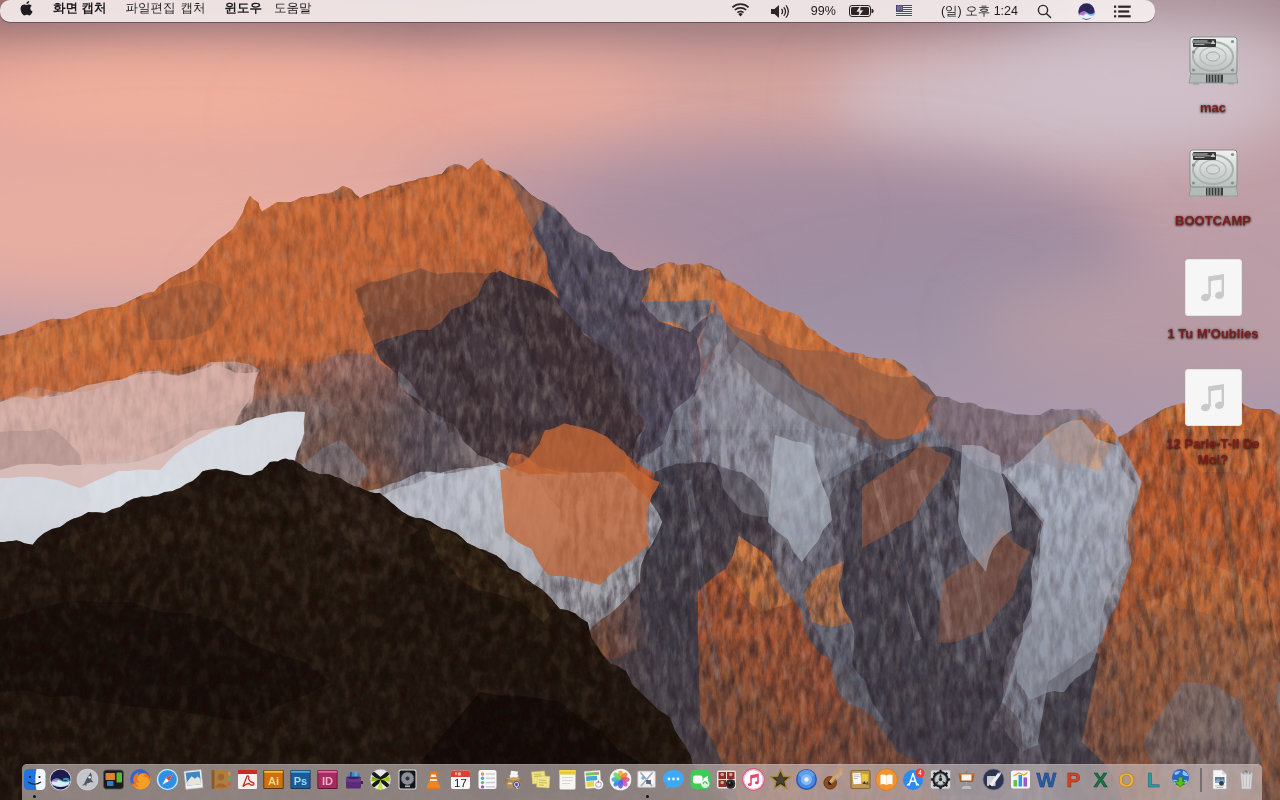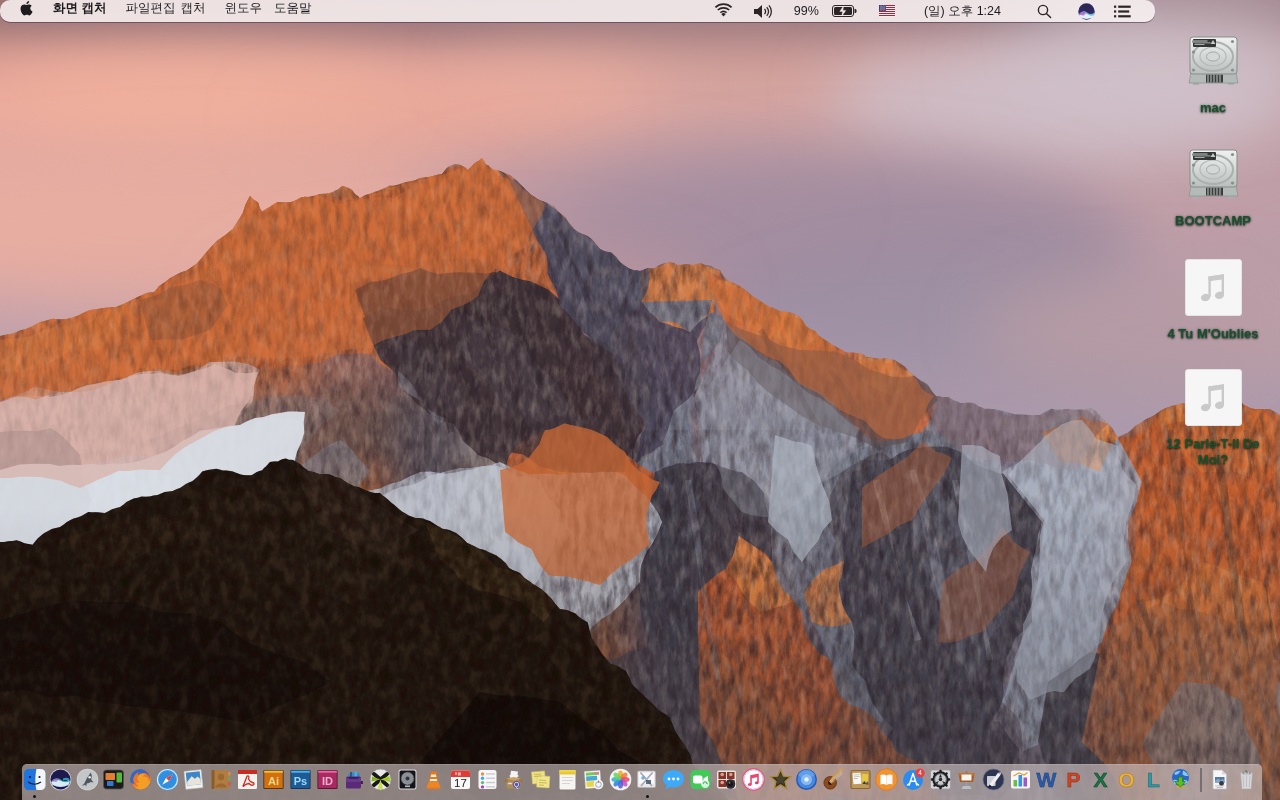--- a/index.html
+++ b/index.html
@@ -6,21 +6,21 @@
 body{width:1280px;height:800px;overflow:hidden;position:relative;font-family:"Liberation Sans",sans-serif;background:#b49fb3;}
 #wall{position:absolute;left:0;top:0;}
 
 #menubar{position:absolute;left:0;top:0;width:1155px;height:22px;background:rgba(250,245,244,0.85);backdrop-filter:blur(30px) saturate(1.3);box-shadow:0 1px 0 rgba(60,50,70,0.55);display:flex;align-items:flex-start;font-size:12.5px;color:#1d1b1e;z-index:50;border-radius:10px;}
 .mitem{display:inline-block;}
 #menubar .apple{margin-left:20px;width:14px;}
 .mb-left{display:flex;align-items:center;gap:0;}
 .mb-right{position:absolute;right:0;top:0;height:22px;display:flex;align-items:center;gap:9px;}
 
 .dicon{position:absolute;width:120px;text-align:center;z-index:10;}
-.dicon .lab{color:#14532d;font-weight:bold;font-size:13px;line-height:15.5px;text-shadow:0 1px 2px rgba(0,0,0,0.65),0 0 3px rgba(0,0,0,0.4);margin-top:6px;}
+.dicon .lab{color:#7f1d1d;font-weight:bold;font-size:13px;line-height:15.5px;text-shadow:0 1px 2px rgba(0,0,0,0.65),0 0 3px rgba(0,0,0,0.4);margin-top:6px;}
 
 #dock{position:absolute;left:22px;top:764px;width:1240px;height:36px;background:rgba(214,204,204,0.6);backdrop-filter:blur(22px) saturate(1.3);border-radius:5px 5px 0 0;z-index:40;box-shadow:inset 0 0.5px 0 rgba(255,255,255,0.25);}
 .dk{position:absolute;top:768px;width:23px;height:23px;z-index:45;}
 .ddot{position:absolute;width:3px;height:3px;border-radius:50%;background:#111;top:795px;z-index:46;}
 </style>
 </head>
 <body>
 <svg id="wall" width="1280" height="800" viewBox="0 0 1280 800">
     <defs>
 <filter id="b10" x="-50%" y="-50%" width="200%" height="200%">
@@ -345,21 +345,21 @@
   </svg>
 <div id="menubar">
  <div class="mb-left">
   <svg class="apple" width="14" height="16" viewBox="0 0 14 16" style="margin-left:20px">
         <path fill="#1d1b1e" d="M11.4 8.4c0-2 1.6-2.9 1.7-3-.9-1.4-2.4-1.6-2.9-1.6-1.2-.1-2.4.7-3 .7-.6 0-1.6-.7-2.6-.7C3.3 3.9 2 4.6 1.3 5.8c-1.4 2.5-.4 6.1 1 8.1.7 1 1.5 2.1 2.6 2.1 1 0 1.4-.7 2.7-.7 1.3 0 1.6.7 2.7.7 1.1 0 1.8-1 2.5-2 .8-1.2 1.1-2.3 1.1-2.4 0 0-2.4-1-2.5-3.2zM9.4 2.3c.5-.7.9-1.6.8-2.3-.8 0-1.7.5-2.3 1.2-.5.6-.9 1.5-.8 2.4.9 0 1.8-.6 2.3-1.3z" transform="scale(0.9) translate(0,0)"></path>
       </svg>
   <span class="mitem" style="font-weight:bold;margin-left:19px;">화면 캡처</span>
   <span class="mitem" style="margin-left:19px;">파일</span>
   <span class="mitem" style="">편집</span>
   <span class="mitem" style="margin-left:5px;">캡처</span>
-  <span class="mitem" style="margin-left:19px;">윈도우</span>
+  <span class="mitem" style="margin-left:19px;font-weight:bold;">윈도우</span>
   <span class="mitem" style="margin-left:12px;">도움말</span>
  </div>
  <div class="mb-right">
   <svg width="19" height="16" viewBox="0 0 19 16" style="margin-right:12px">
         <g fill="#2b2527">
           <path d="M9.5 13.6 L7.2 10.9 A3.6 3.6 0 0 1 11.8 10.9 Z"></path>
           <path d="M5.7 9.2 A5.9 5.9 0 0 1 13.3 9.2 L12.1 10.1 A4.4 4.4 0 0 0 6.9 10.1 Z"></path>
           <path d="M3.2 6.4 A9.4 9.4 0 0 1 15.8 6.4 L14.6 7.6 A7.6 7.6 0 0 0 4.4 7.6 Z"></path>
           <path d="M0.8 3.7 A12.9 12.9 0 0 1 18.2 3.7 L17 4.9 A11.2 11.2 0 0 0 2 4.9 Z"></path>
         </g>
@@ -406,21 +406,21 @@
           <circle cx="6" cy="3" r="0.4"></circle>
           <circle cx="2" cy="4" r="0.4"></circle>
           <circle cx="3.6" cy="4" r="0.4"></circle>
           <circle cx="5.2" cy="4" r="0.4"></circle>
           <circle cx="1.2" cy="5" r="0.4"></circle>
           <circle cx="2.8" cy="5" r="0.4"></circle>
           <circle cx="4.4" cy="5" r="0.4"></circle>
           <circle cx="6" cy="5" r="0.4"></circle>
         </g>
       </svg>
-  <span style="margin-right:27px;">(일) 오후 1:24</span>
+  <span style="margin-right:10px;">(일) 오후 1:24</span>
   <svg width="15" height="15" viewBox="0 0 15 15" style="margin-right:17px">
         <circle cx="6" cy="6" r="4.6" fill="none" stroke="#2b2527" stroke-width="1.4"></circle>
         <line x1="9.4" y1="9.4" x2="13.6" y2="13.6" stroke="#2b2527" stroke-width="1.4" stroke-linecap="round"></line>
       </svg>
   <svg width="17" height="17" viewBox="0 0 17 17" style="margin-right:10px">
         <defs>
           <radialGradient id="siri1" cx="0.5" cy="0.25" r="0.9">
             <stop offset="0" stop-color="#2a2550"></stop>
             <stop offset="0.55" stop-color="#322a66"></stop>
             <stop offset="1" stop-color="#1c1840"></stop>
@@ -518,21 +518,21 @@
       </g>
 </svg><div class="lab">BOOTCAMP</div></div>
 <div class="dicon" style="left:1153px;top:259px;"><svg width="57" height="57" viewBox="0 0 57 57">
 <rect x="0.5" y="0.5" width="56" height="56" rx="2.5" fill="#f6f6f6" stroke="#e4e4e4" stroke-width="1"></rect>
 <g fill="#c9c9c9">
         <ellipse cx="20.5" cy="38.5" rx="4.6" ry="3.6" transform="rotate(-14 20.5 38.5)"></ellipse>
         <ellipse cx="34.5" cy="36.2" rx="4.6" ry="3.6" transform="rotate(-14 34.5 36.2)"></ellipse>
         <path d="M23.4 37.8 L23.4 17.6 L39 15.2 L39 35.4 L36.6 35.4 L36.6 20.4 L25.8 22.1 L25.8 37.8 Z"></path>
         <path d="M23.4 17.6 L39 15.2 L39 19.0 L23.4 21.4 Z"></path>
       </g>
-</svg><div class="lab">4 Tu M'Oublies</div></div>
+</svg><div class="lab">1 Tu M'Oublies</div></div>
 <div class="dicon" style="left:1153px;top:369px;"><svg width="57" height="57" viewBox="0 0 57 57">
 <rect x="0.5" y="0.5" width="56" height="56" rx="2.5" fill="#f6f6f6" stroke="#e4e4e4" stroke-width="1"></rect>
 <g fill="#c9c9c9">
         <ellipse cx="20.5" cy="38.5" rx="4.6" ry="3.6" transform="rotate(-14 20.5 38.5)"></ellipse>
         <ellipse cx="34.5" cy="36.2" rx="4.6" ry="3.6" transform="rotate(-14 34.5 36.2)"></ellipse>
         <path d="M23.4 37.8 L23.4 17.6 L39 15.2 L39 35.4 L36.6 35.4 L36.6 20.4 L25.8 22.1 L25.8 37.8 Z"></path>
         <path d="M23.4 17.6 L39 15.2 L39 19.0 L23.4 21.4 Z"></path>
       </g>
 </svg><div class="lab">12 Parle-T-Il De<div>Moi?</div></div></div>
 <div id="dock"></div>

